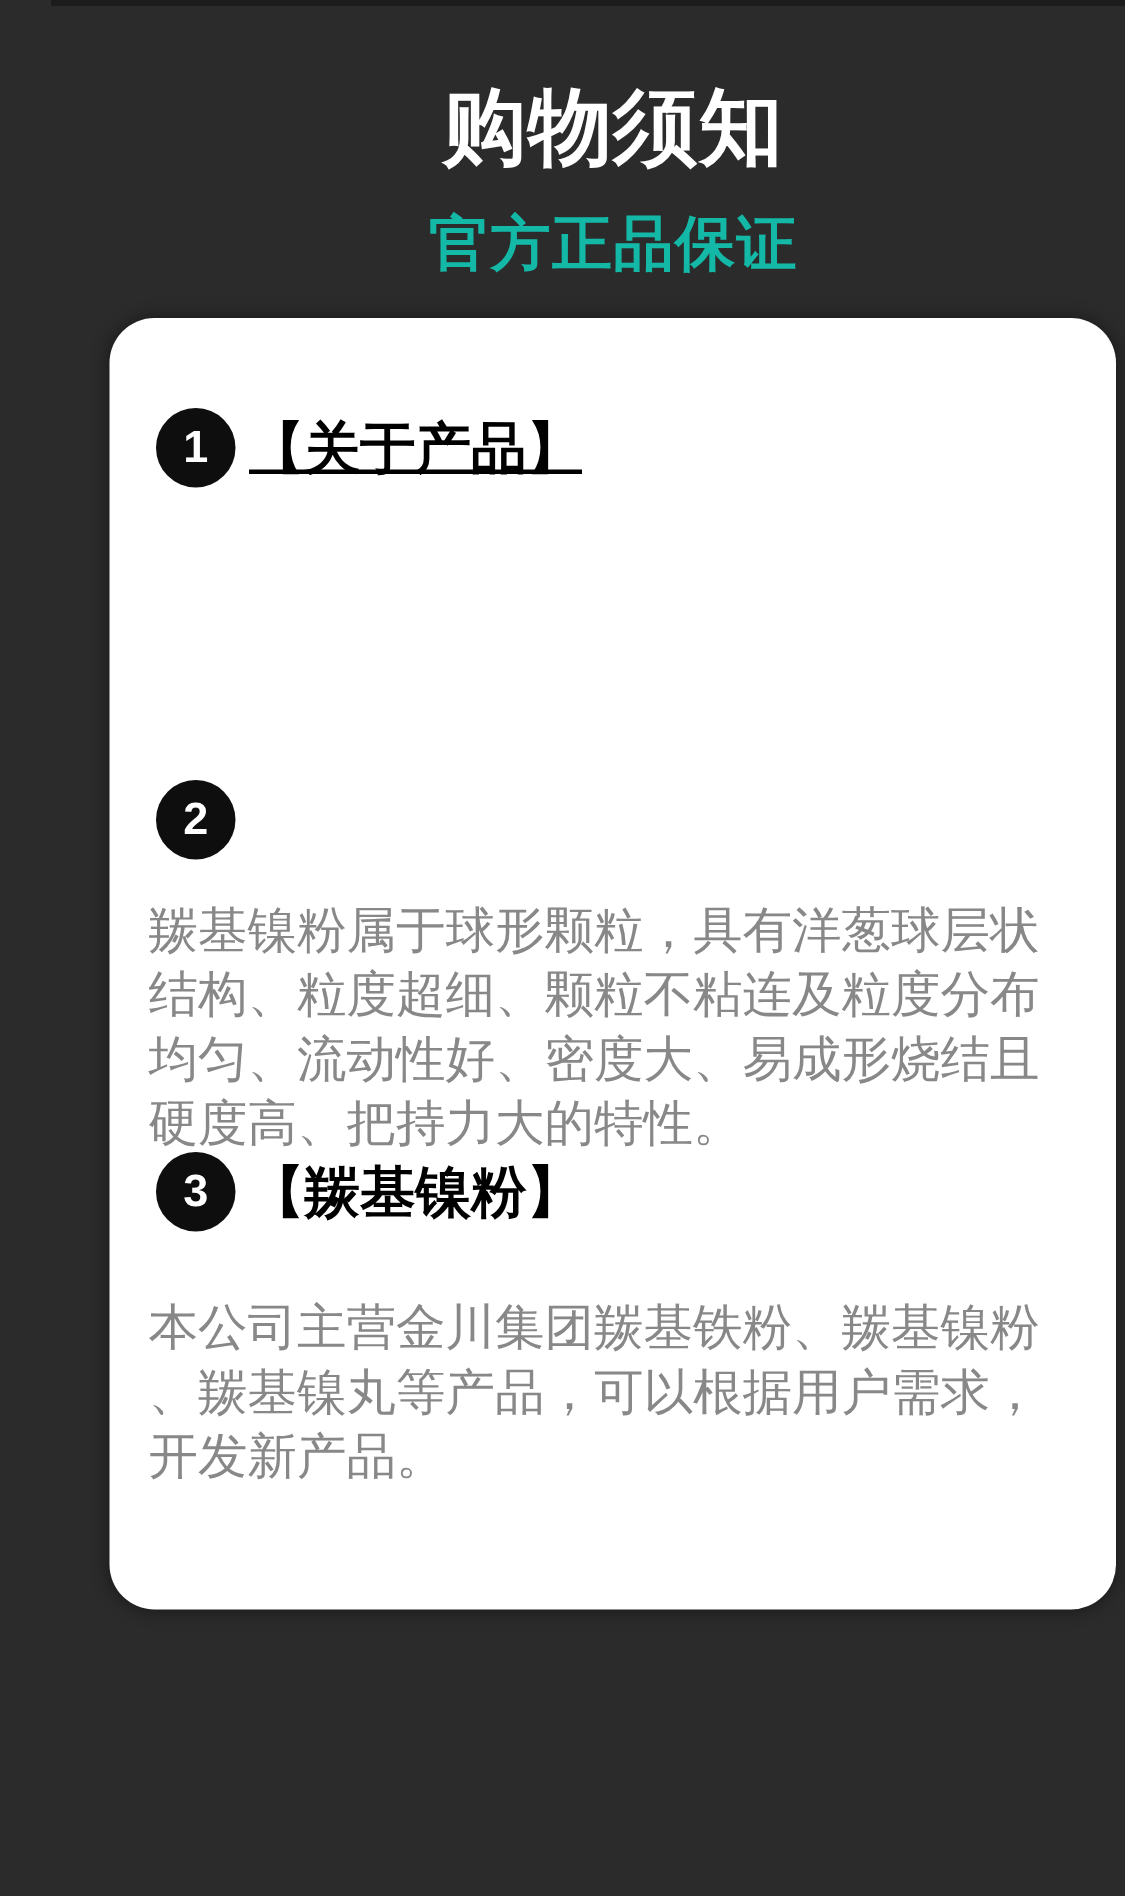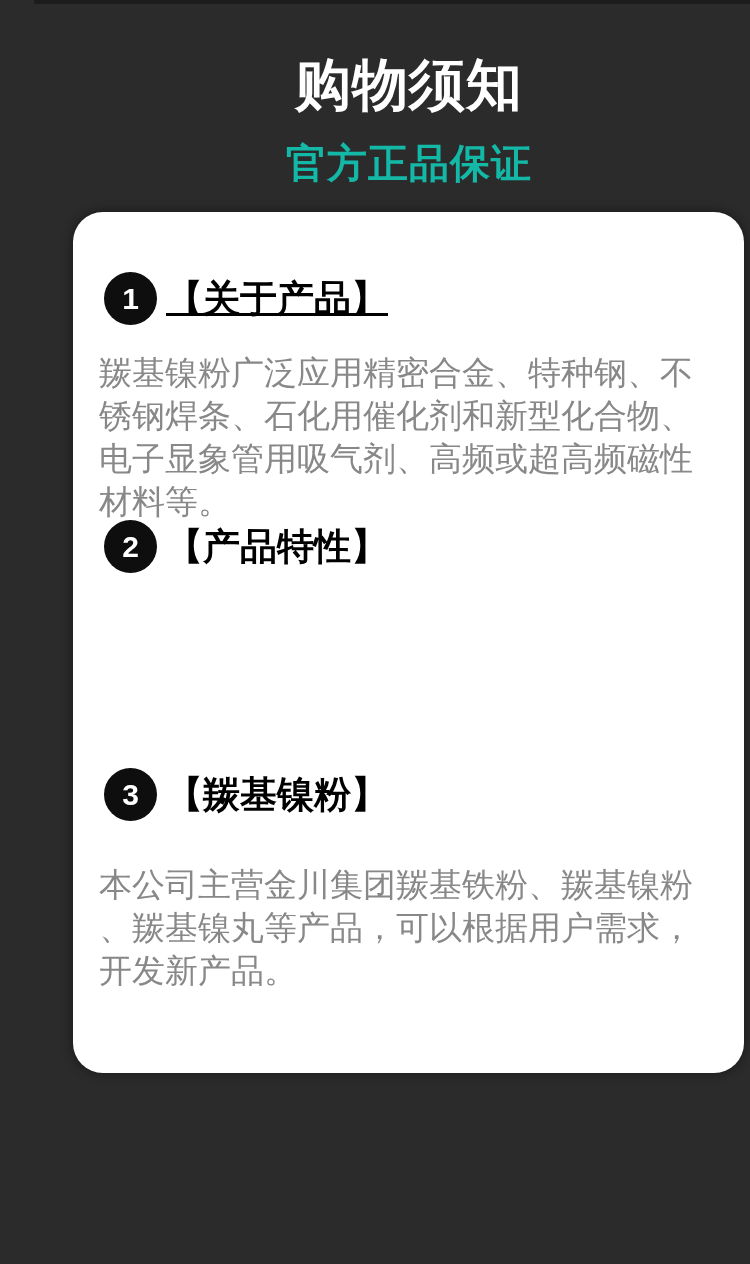--- a/index.html
+++ b/index.html
@@ -97,27 +97,26 @@
   <div class="topbar"></div>
 
   <div class="page-title">购物须知</div>
 
   <div class="page-subtitle">官方正品保证</div>
 
   <div class="card">
 
     <div class="badge b1">1</div>
     <div class="heading h1">【关于产品】</div>
-    <div class="para p1">羰基镍粉广泛应用精密合金、特种钢、不
-锈钢焊条、石化用催化剂和新型化合物、
-电子显象管用吸气剂、高频或超高频磁性
-材料等。</div>
 
     <div class="badge b2">2</div>
-    <div class="heading h2">【产品特性】</div>
+    <div class="para p2">羰基镍粉属于球形颗粒，具有洋葱球层状
+结构、粒度超细、颗粒不粘连及粒度分布
+均匀、流动性好、密度大、易成形烧结且
+硬度高、把持力大的特性。</div>
 
     <div class="badge b3">3</div>
     <div class="heading h3">【羰基镍粉】</div>
     <div class="para p3">本公司主营金川集团羰基铁粉、羰基镍粉
 、羰基镍丸等产品，可以根据用户需求，
 开发新产品。</div>
 
   </div>
 </div>
 

